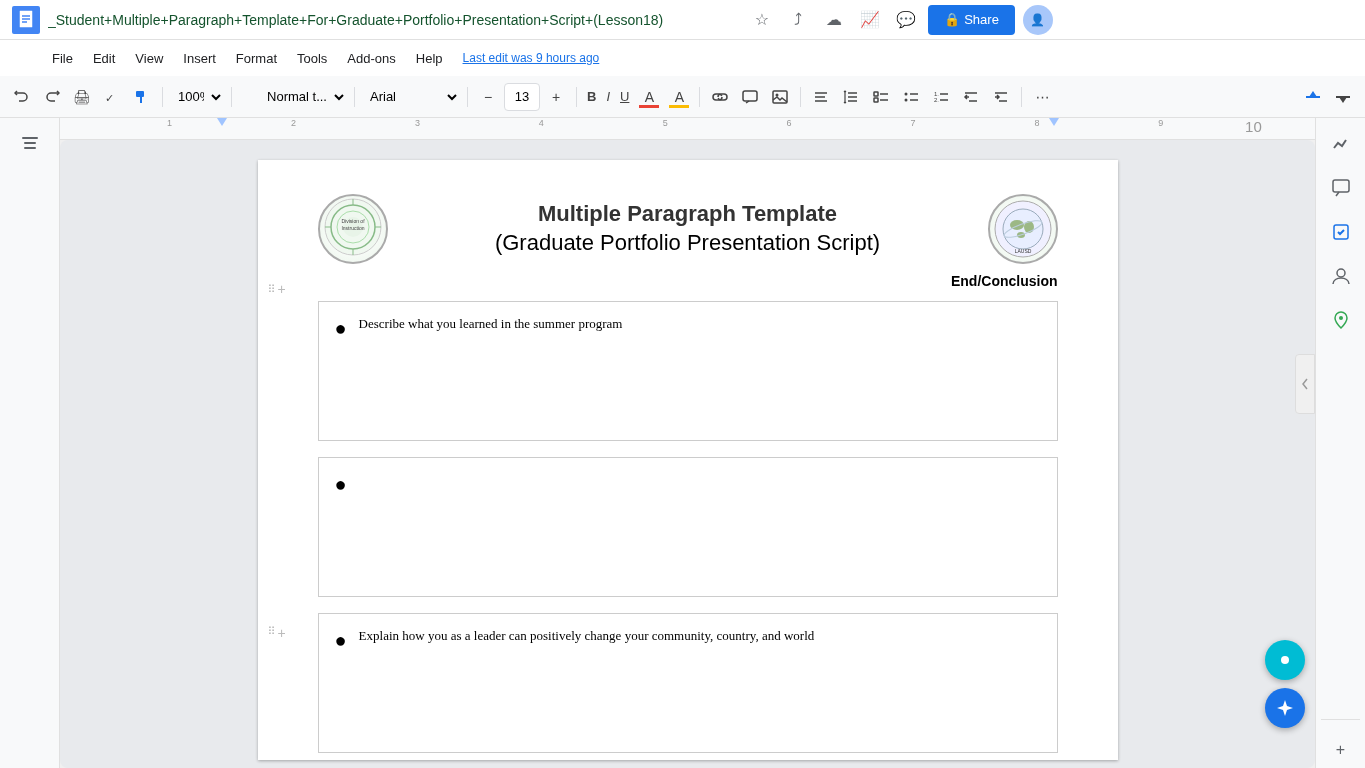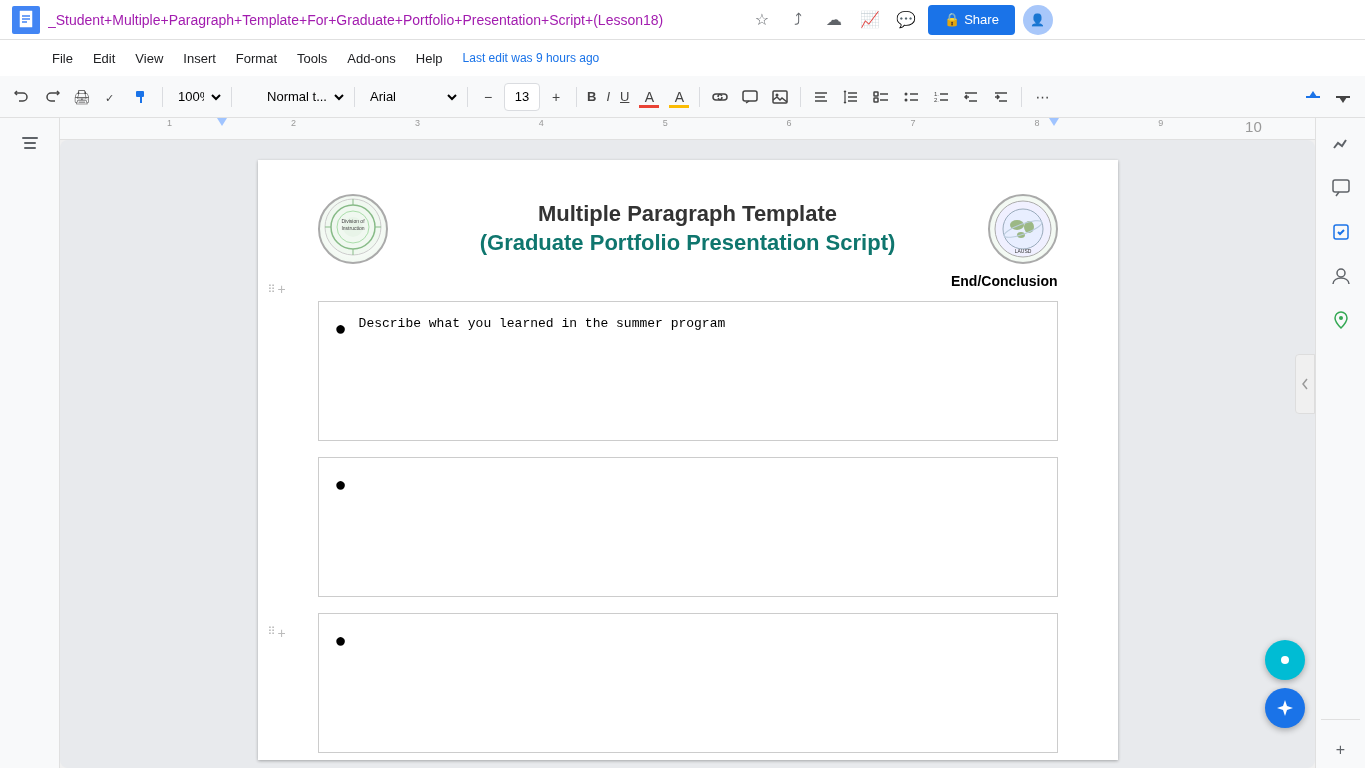--- a/index.html
+++ b/index.html
@@ -16,21 +16,21 @@
     }
     #title-bar .doc-icon {
       width: 28px; height: 28px;
       background: #4285f4;
       border-radius: 2px;
       display: flex; align-items: center; justify-content: center;
       color: white; font-size: 14px; margin-right: 8px;
       flex-shrink: 0;
     }
     #doc-title {
-      font-size: 14px; color: #a21caf; flex: 1;
+      font-size: 14px; color: #14532d; flex: 1;
       white-space: nowrap; overflow: hidden; text-overflow: ellipsis;
       max-width: 700px;
     }
     #title-actions {
       display: flex; align-items: center; gap: 8px;
     }
     .title-icon-btn {
       width: 28px; height: 28px;
       display: flex; align-items: center; justify-content: center;
       border-radius: 50%; cursor: pointer; color: #5f6368; font-size: 16px;
@@ -60,20 +60,21 @@
       padding: 2px 44px;
       height: 36px;
       gap: 4px;
     }
     .menu-item {
       font-size: 13px; color: #202124; padding: 4px 8px;
       cursor: pointer; border-radius: 4px;
     }
     #last-edit {
       font-size: 12px; color: #1a73e8; margin-left: 8px; cursor: pointer;
+      text-decoration: underline;
     }
 
     
     #toolbar {
       display: flex;
       align-items: center;
       background: #f8f9fa;
       padding: 4px 8px;
       height: 42px;
       border-bottom: 1px solid #e0e0e0;
@@ -186,21 +187,21 @@
       display: flex; align-items: center; justify-content: center;
       background: radial-gradient(circle, #fff 30%, #e8f4e8 100%);
       overflow: hidden;
     }
 
     #doc-title-section { text-align: center; }
     #doc-main-title {
       font-size: 22px; font-weight: bold; color: #333; line-height: 1.3;
     }
     #doc-subtitle {
-      font-size: 22px; font-weight: bold; color: #0f766e; line-height: 1.3;
+      font-size: 22px; font-weight: normal; color: #000000; line-height: 1.3;
     }
 
     
     .section-heading {
       text-align: right; font-weight: bold; font-size: 14px; margin: 16px 0 12px;
     }
 
     
     .content-box {
       border: 1px solid #ccc;
@@ -210,21 +211,21 @@
     }
 
     
     .bullet-item {
       display: flex; align-items: flex-start; margin-bottom: 8px;
     }
     .bullet-dot {
       font-size: 20px; margin-right: 12px; line-height: 1.4; flex-shrink: 0;
     }
     .bullet-text {
-      font-size: 13px; line-height: 1.6; font-family: Liberation Mono, monospace;
+      font-size: 13px; line-height: 1.6; font-family: Liberation Serif, serif;
     }
 
     .section-wrapper {
       position: relative; width: 100%;
     }
 
     
     #content-area::-webkit-scrollbar { width: 8px; }
     #content-area::-webkit-scrollbar-track { background: #f1f1f1; }
     #content-area::-webkit-scrollbar-thumb { background: #aaa; border-radius: 4px; }
@@ -590,20 +591,21 @@
 
     <div class="section-wrapper" style="position:relative;margin-bottom:16px;">
       <div style="position:absolute;left:-50px;top:12px;display:flex;gap:2px;">
         <span class="drag-dots">⠿</span>
         <span class="plus-btn">+</span>
       </div>
 
       <div class="content-box">
         <div class="bullet-item">
           <span class="bullet-dot">●</span>
+          <span class="bullet-text">Explain how you as a leader can positively change your community, country, and world</span>
         </div>
       </div>
     </div>
 
   </div>
 </div>
 
 <div id="fab-area">
   <div class="fab" id="chat-fab">
     <svg width="20" height="20" viewBox="0 0 20 20">

